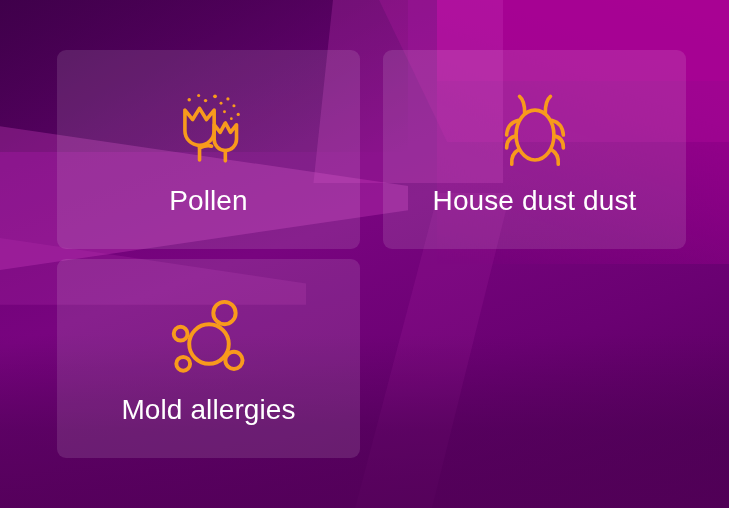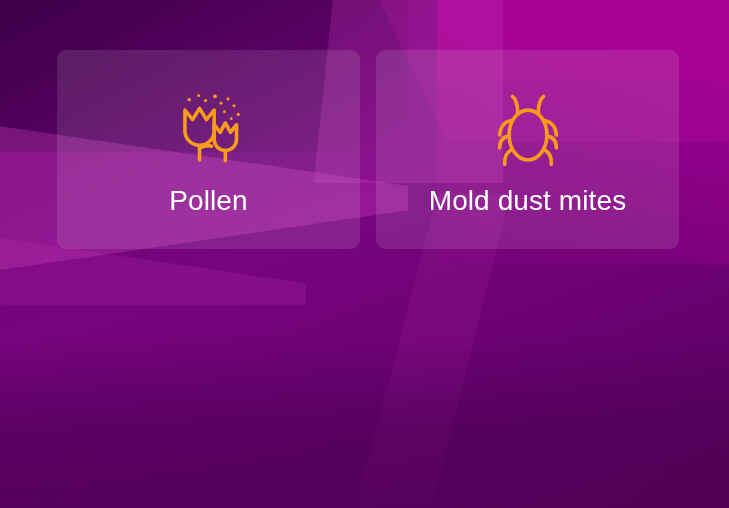--- a/index.html
+++ b/index.html
@@ -100,21 +100,21 @@
   
   .grid {
     position: absolute;
     left: 57px;
     top: 50px;
     width: 615px;
     height: 408px;
     display: grid;
     grid-template-columns: 303px 303px;
     grid-template-rows: 199px 199px;
-    gap: 10px 16px;
+    gap: 10px 23px;
   }
   .card {
     position: relative;
     border-radius: 9px;
     background: rgba(255, 255, 255, 0.115);
     display: flex;
     flex-direction: column;
     align-items: center;
     justify-content: flex-start;
     overflow: hidden;
@@ -191,18 +191,30 @@
           <path d="M38 31 q0 -14 -6 -19"></path>
           <path d="M62 31 q0 -14 6 -19"></path>
           <path d="M30 40 q-12 3 -13 17"></path>
           <path d="M70 40 q12 3 13 17"></path>
           <path d="M28 58 q-11 2 -11 14"></path>
           <path d="M72 58 q11 2 11 14"></path>
           <path d="M31 74 q-9 5 -8 17"></path>
           <path d="M69 74 q9 5 8 17"></path>
         </g>
       </svg>
-      <div class="card-label">Mold dust mites</div>
+      <div class="card-label">House dust dust</div>
     </div>
 
+    <div class="card">
+      <svg class="card-icon" viewBox="0 0 100 100" fill="none">
+        <g stroke="#F89A1C" stroke-width="4.6">
+          <circle cx="50" cy="57" r="23"></circle>
+          <circle cx="68" cy="21" r="13"></circle>
+          <circle cx="17" cy="45" r="8"></circle>
+          <circle cx="20" cy="80" r="8"></circle>
+          <circle cx="79" cy="76" r="10"></circle>
+        </g>
+      </svg>
+      <div class="card-label">Mold allergies</div>
+    </div>
 
   </div>
 </div>
 
 </body></html>

